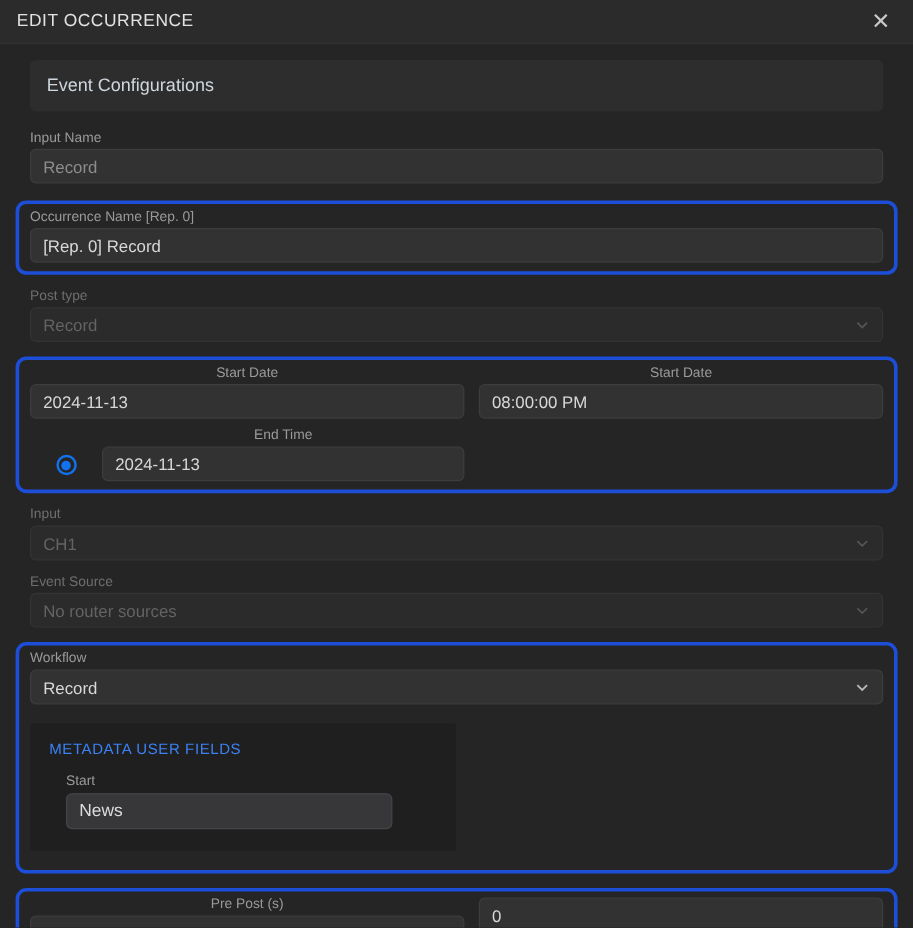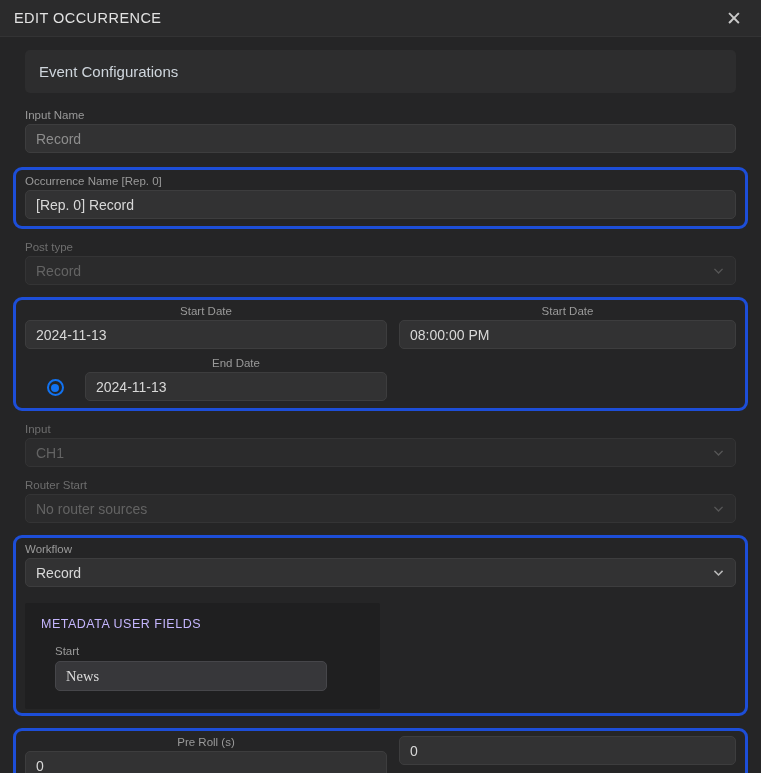--- a/index.html
+++ b/index.html
@@ -161,42 +161,41 @@
   
   .metadata-panel {
     background: #1f1f20;
     width: 355px;
     padding: 14px 16px 18px 16px;
     border-radius: 2px;
   }
   .metadata-title {
     font-size: 12.5px;
     letter-spacing: .5px;
-    color: #c4b5fd;
+    color: #3b82f6;
     margin-bottom: 14px;
   }
   .metadata-sub { padding-left: 14px; }
   .metadata-field-label {
     font-size: 11.5px;
     color: #9a9a9a;
     margin-bottom: 4px;
     display: block;
   }
   .metadata-input {
     height: 30px;
     background: #37373a;
     border: 1px solid #46464a;
     border-radius: 5px;
     color: #dcdcdc;
     font-size: 14.5px;
     padding: 0 10px;
     width: 272px;
     display: flex;
     align-items: center;
-    font-family: Liberation Serif, serif;
   }
 </style>
 </head>
 <body>
 
 <div class="dialog">
 
   <div class="titlebar">
     <span class="titlebar-title">EDIT OCCURRENCE</span>
     <span class="close-btn">✕</span>
@@ -251,21 +250,21 @@
       <div class="spacer-8"></div>
 
       <div class="row2">
         <div class="col-l" style="display:flex">
           <div class="radio-wrap">
             <span class="radio">
               <span class="radio-dot"></span>
             </span>
           </div>
           <div style="flex:1">
-            <span class="field-label">End Date</span>
+            <span class="field-label">End Time</span>
             <div class="input value">2024-11-13</div>
           </div>
         </div>
       </div>
     </div>
 
     <div class="spacer-12"></div>
 
     <div class="field">
       <span class="field-label dim">Input</span>
@@ -273,32 +272,32 @@
         <span>CH1</span>
         <svg class="chev" viewBox="0 0 16 16" fill="none" stroke="#8a8a8a" stroke-width="1.7">
             <path d="M3 6 L8 11 L13 6"></path>
           </svg>
       </div>
     </div>
 
     <div class="spacer-12"></div>
 
     <div class="field">
-      <span class="field-label dim">Router Start</span>
+      <span class="field-label dim">Event Source</span>
       <div class="select disabled">
         <span>No router sources</span>
         <svg class="chev" viewBox="0 0 16 16" fill="none" stroke="#8a8a8a" stroke-width="1.7">
             <path d="M3 6 L8 11 L13 6"></path>
           </svg>
       </div>
     </div>
 
     <div class="spacer-12"></div>
 
-    <div class="hl" style="padding-bottom:4px;">
+    <div class="hl" style="padding-bottom:16px;">
       <span class="field-label">Workflow</span>
       <div class="select">
         <span>Record</span>
         <svg class="chev" viewBox="0 0 16 16" fill="none" stroke="#d0d0d0" stroke-width="1.9">
             <path d="M3 6 L8 11 L13 6"></path>
           </svg>
       </div>
 
       <div class="spacer-16"></div>
 
@@ -309,21 +308,21 @@
           <div class="metadata-input">News</div>
         </div>
       </div>
     </div>
 
     <div class="spacer-12"></div>
 
     <div class="hl">
       <div class="row2">
         <div class="col-l">
-          <span class="field-label">Pre Roll (s)</span>
+          <span class="field-label">Pre Post (s)</span>
           <div class="input value">0</div>
         </div>
         <div class="col-r" style="padding-left:12px">
           <div class="input value">0</div>
         </div>
       </div>
     </div>
 
   </div>
 </div>

